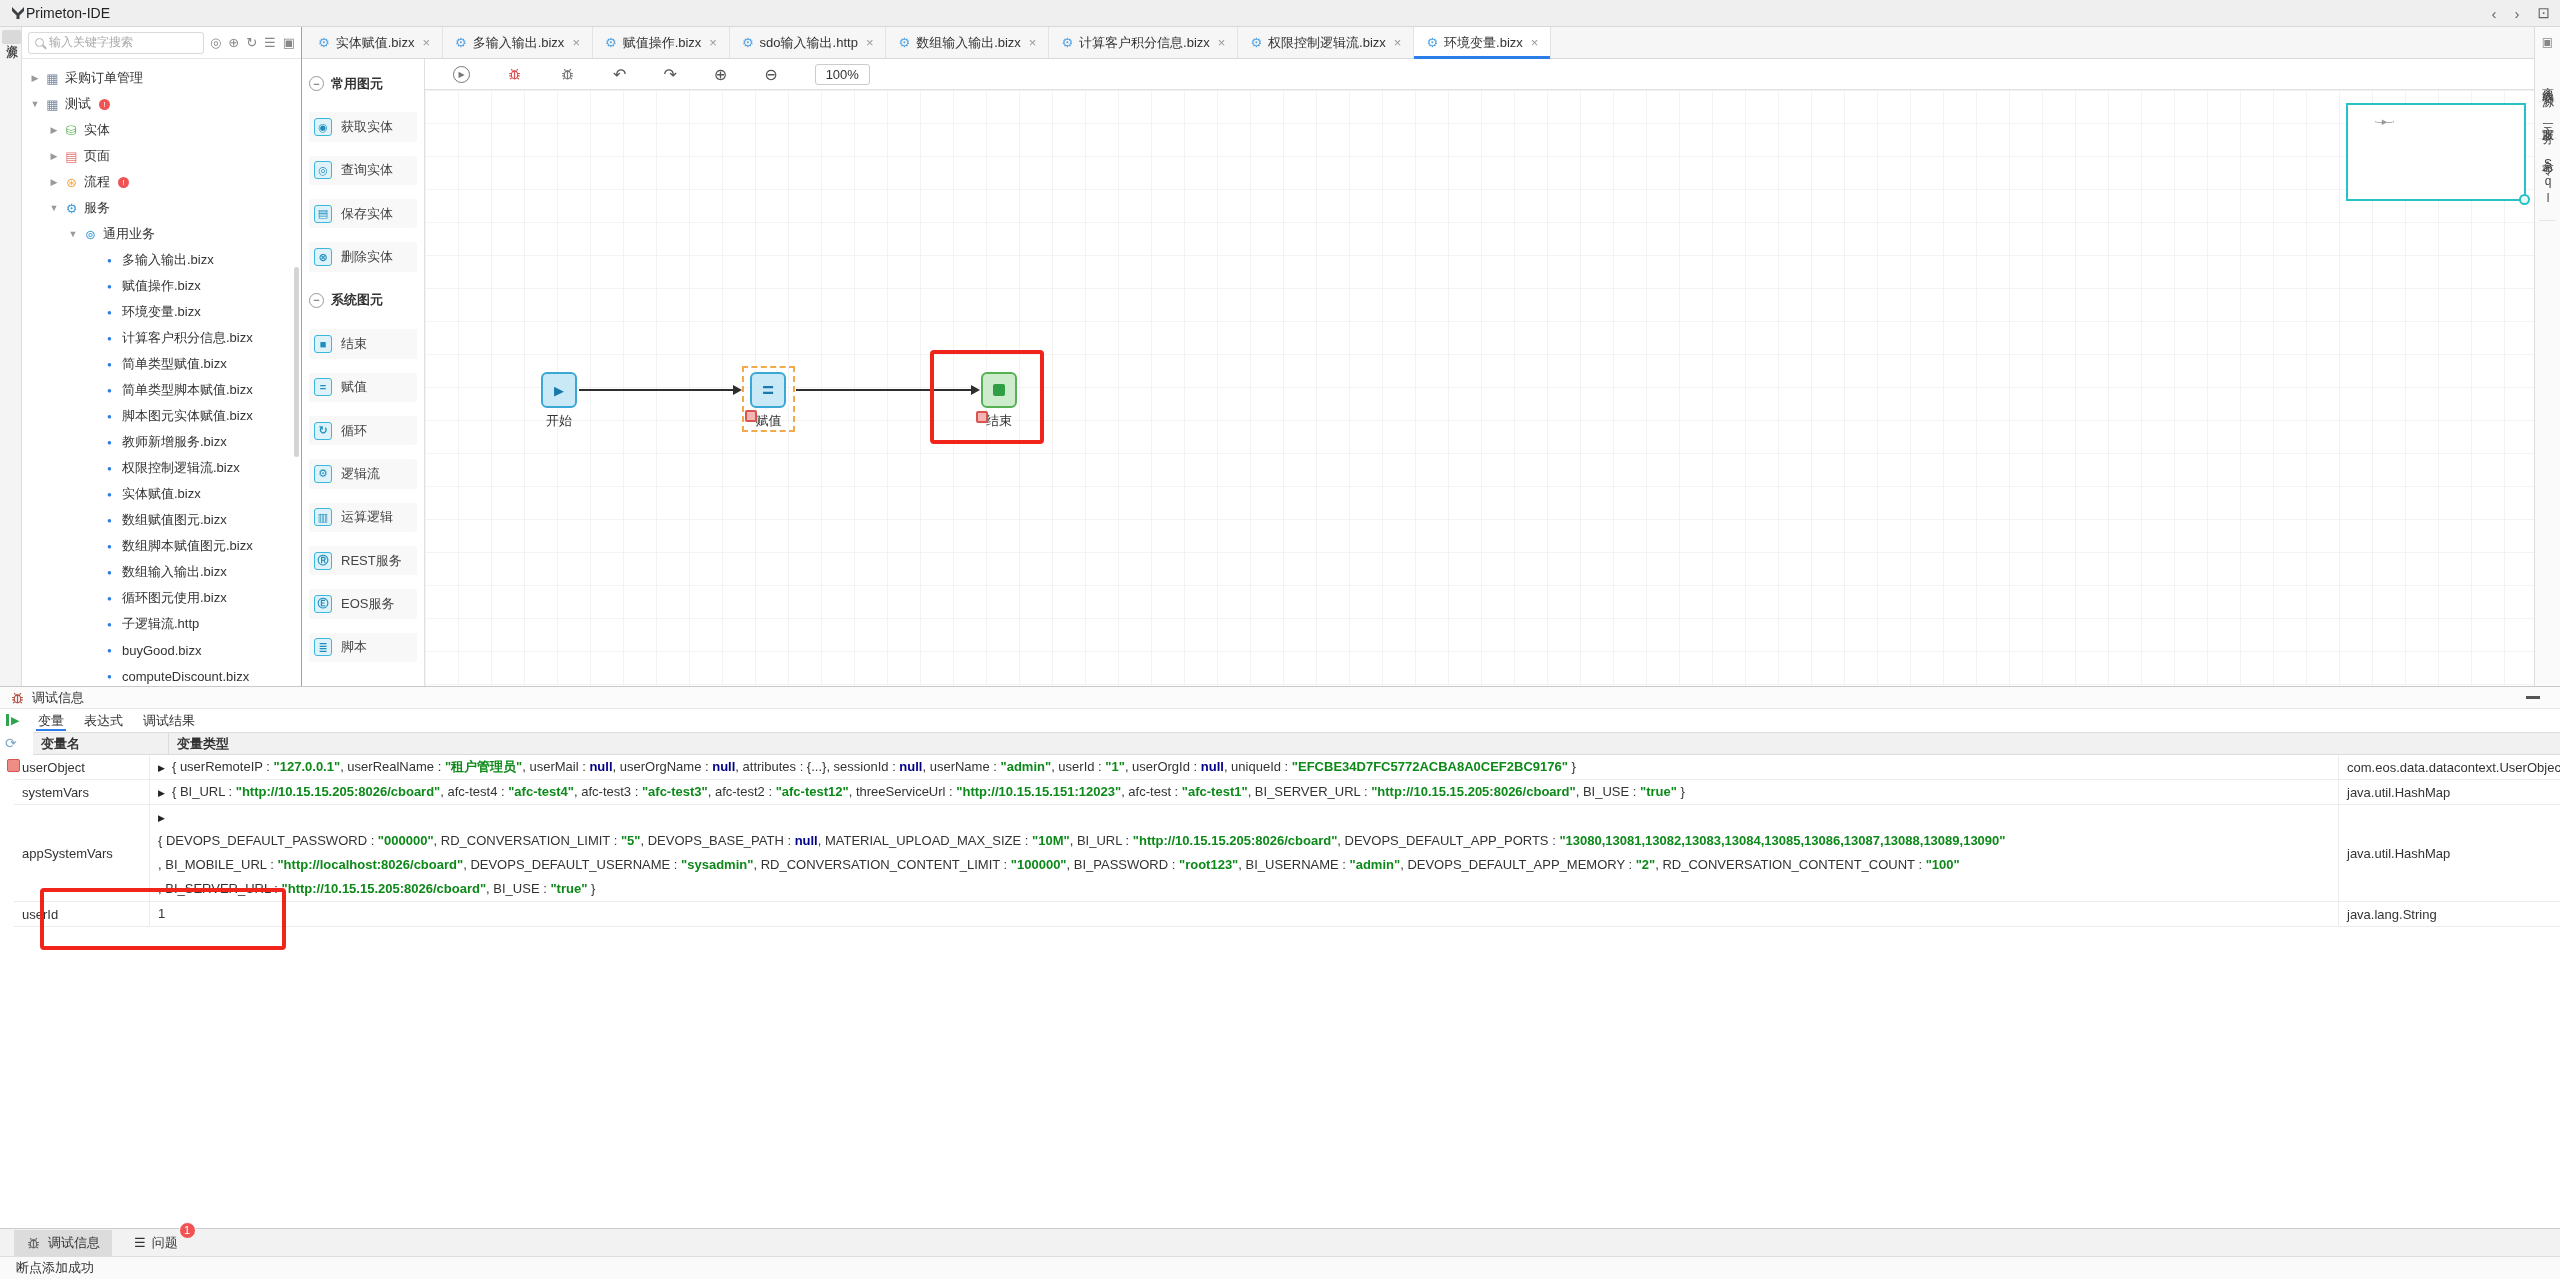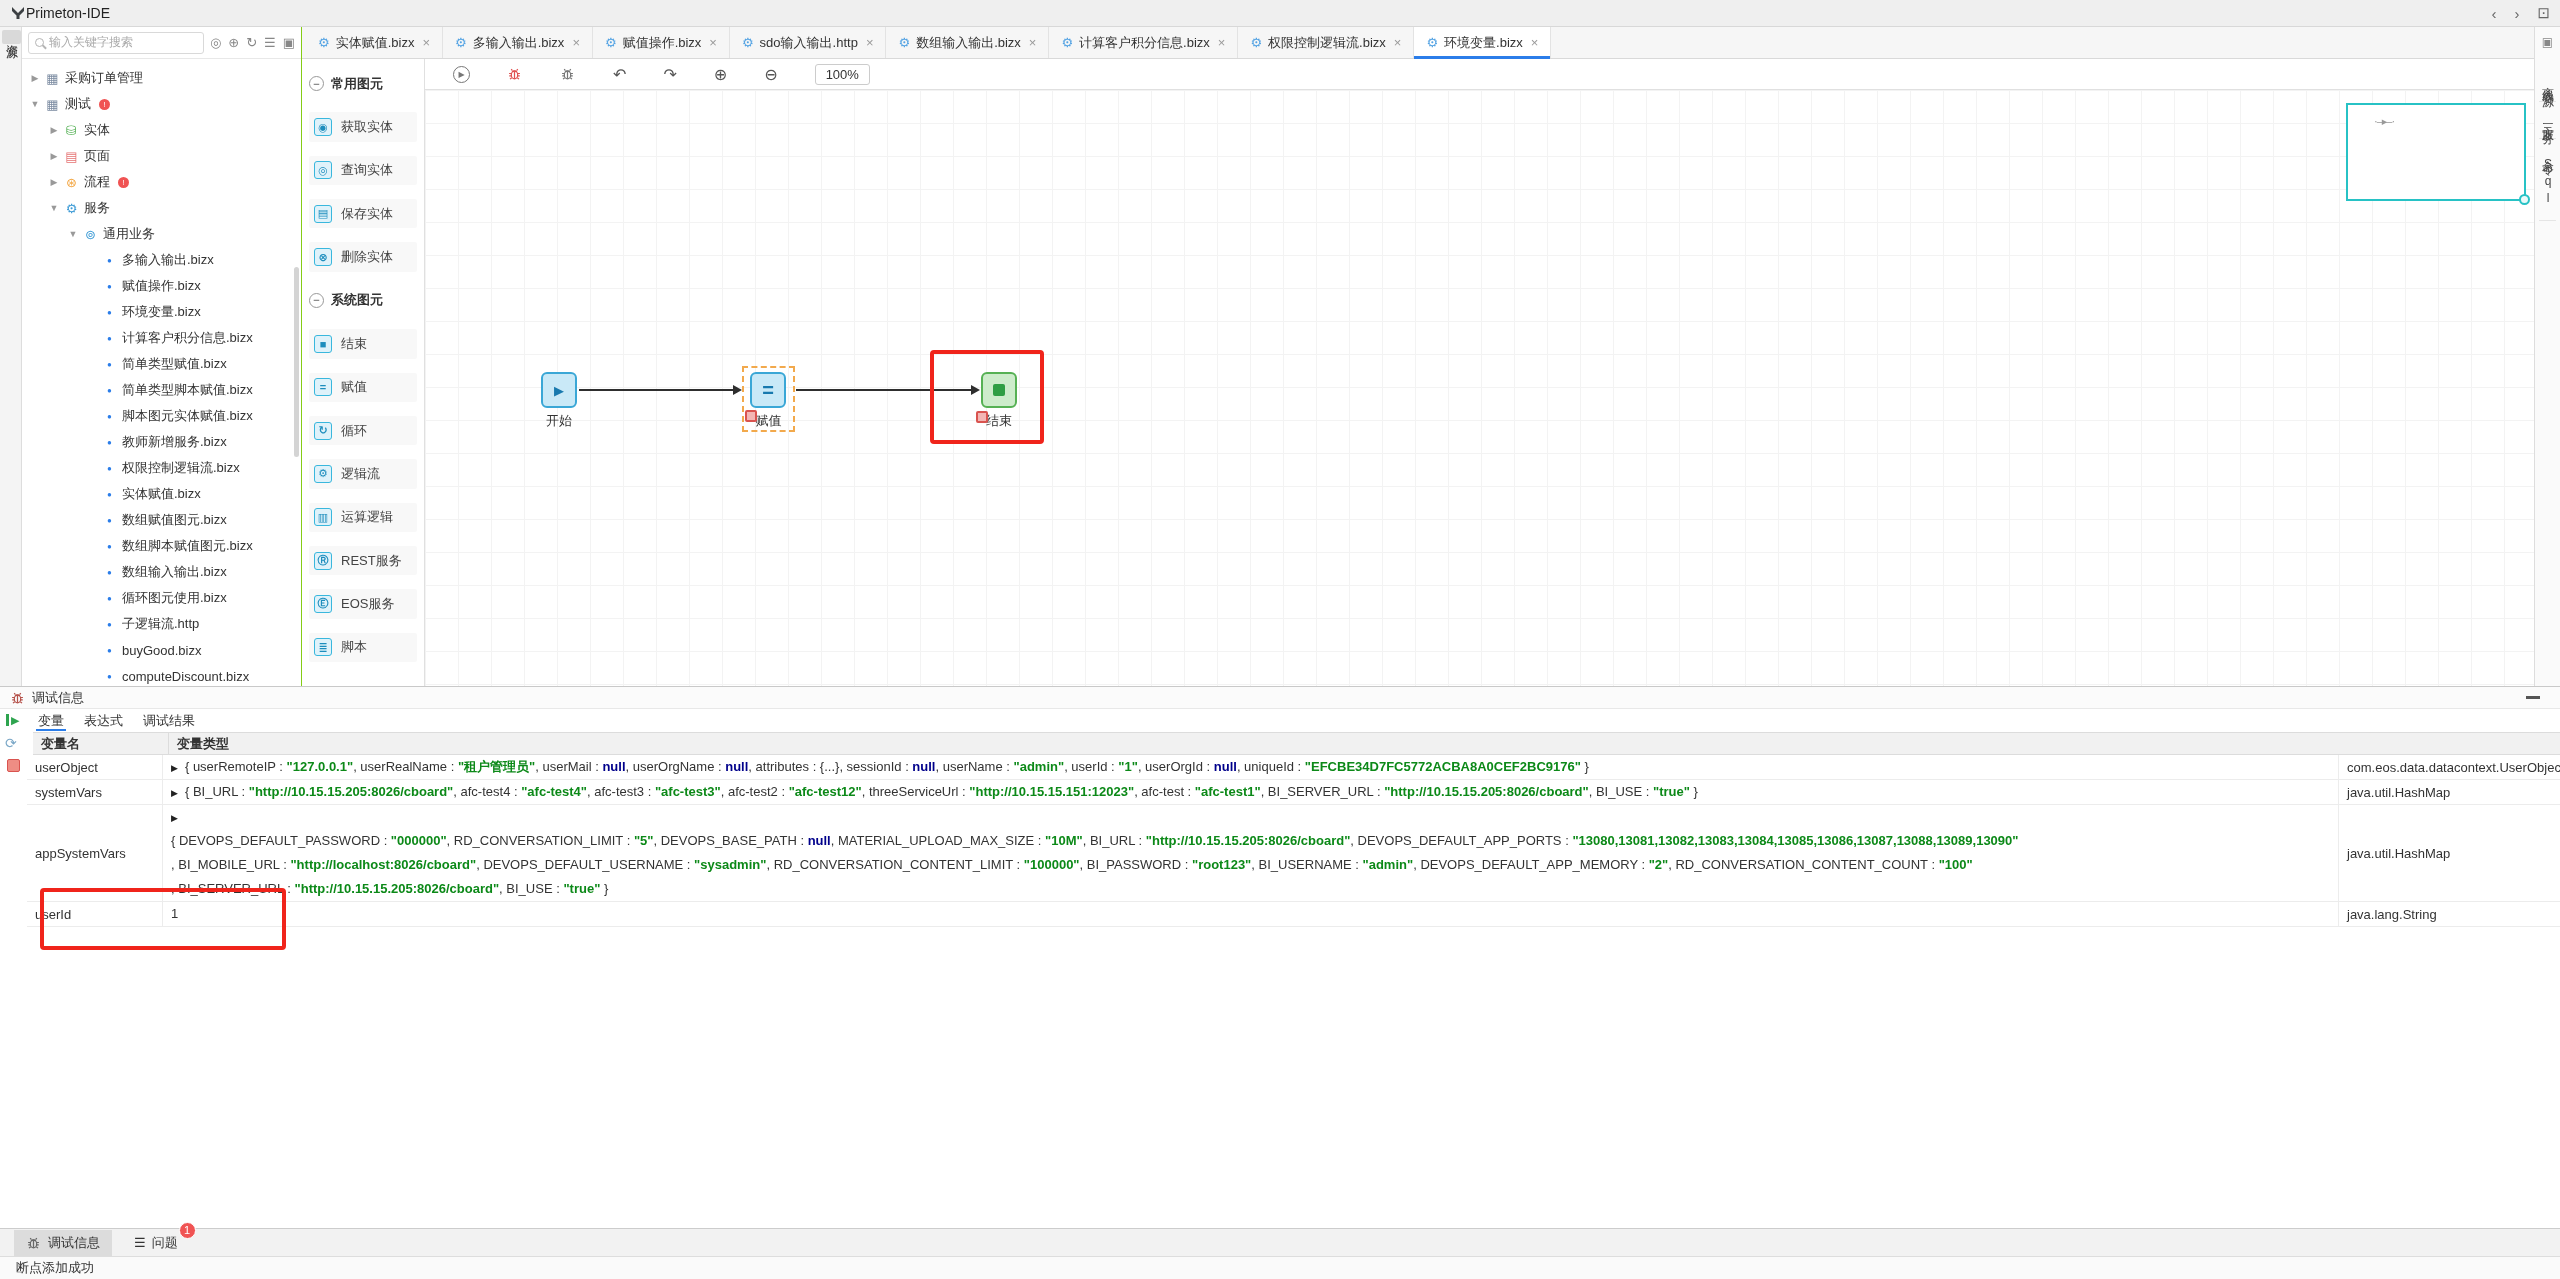--- a/index.html
+++ b/index.html
@@ -71,21 +71,21 @@
   .dbg-min{position:absolute;right:20px;top:9px;width:14px;height:3px;background:#555}
   .dbg-tabs{height:23px;display:flex;gap:16px;margin-left:36px;align-items:stretch}
   .dbg-tab{display:flex;align-items:center;padding:0 2px;color:#333;position:relative}
   .dbg-tab.active::after{content:"";position:absolute;left:0;right:0;bottom:1px;height:2px;background:#2b7de9}
   .g-play{position:absolute;left:6px;top:27px;color:#2ea44f;font-size:11px;border-left:3px solid #2ea44f;padding-left:2px;line-height:12px}
   .g-refresh{position:absolute;left:5px;top:49px;color:#7aa7c7;font-size:14px;line-height:14px}
   .g-stop{position:absolute;left:7px;top:72px;width:13px;height:13px;background:#ee8d84;border:1px solid #d9534f;border-radius:2px}
   .dbg-colhead{height:23px;margin-left:33px;display:grid;grid-template-columns:135px 1fr 222px;background:#f1f1f1;border-top:1px solid #dcdcdc;border-bottom:1px solid #dcdcdc;font-weight:bold;align-items:center}
   .dbg-colhead>div{padding-left:8px}
   .dbg-colhead .c2,.dbg-colhead .c3{border-left:1px solid #dcdcdc;height:100%;display:flex;align-items:center}
-  .dbg-rows{margin-left:27px}
+  .dbg-rows{margin-left:14px}
   .dbg-row{display:grid;grid-template-columns:135px 1fr 222px;border-bottom:1px solid #ececec}
   .cell-name{padding:0 8px;display:flex;align-items:center;color:#333}
   .cell-value{padding:0 8px;border-left:1px solid #ececec;overflow:hidden}
   .cell-type{border-left:1px solid #ececec;padding:0 8px;display:flex;align-items:center;color:#333}
   .vline{height:24px;line-height:24px;white-space:nowrap;overflow:hidden}
   .seg-p{color:#333}
   .seg-s{color:#0c8918;font-weight:bold}
   .seg-n{color:#00008b;font-weight:bold}
   .seg-e{color:#222;font-size:9px;margin-right:7px}
   

